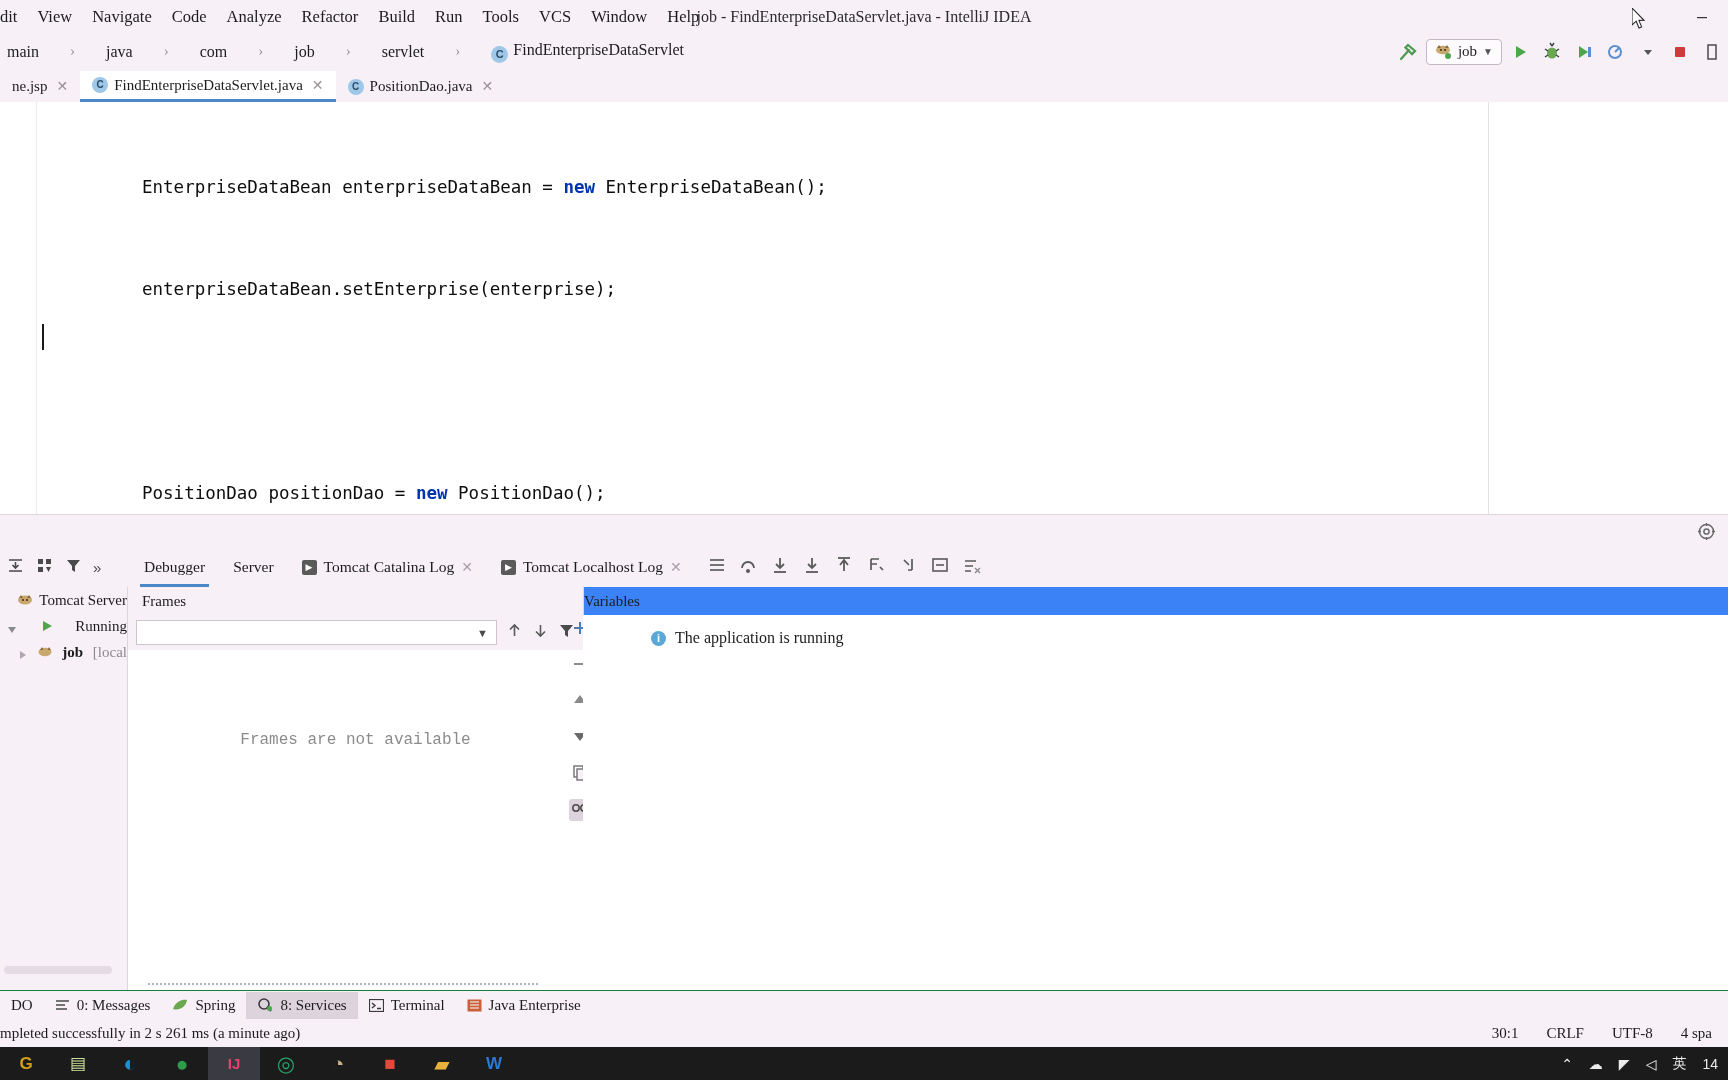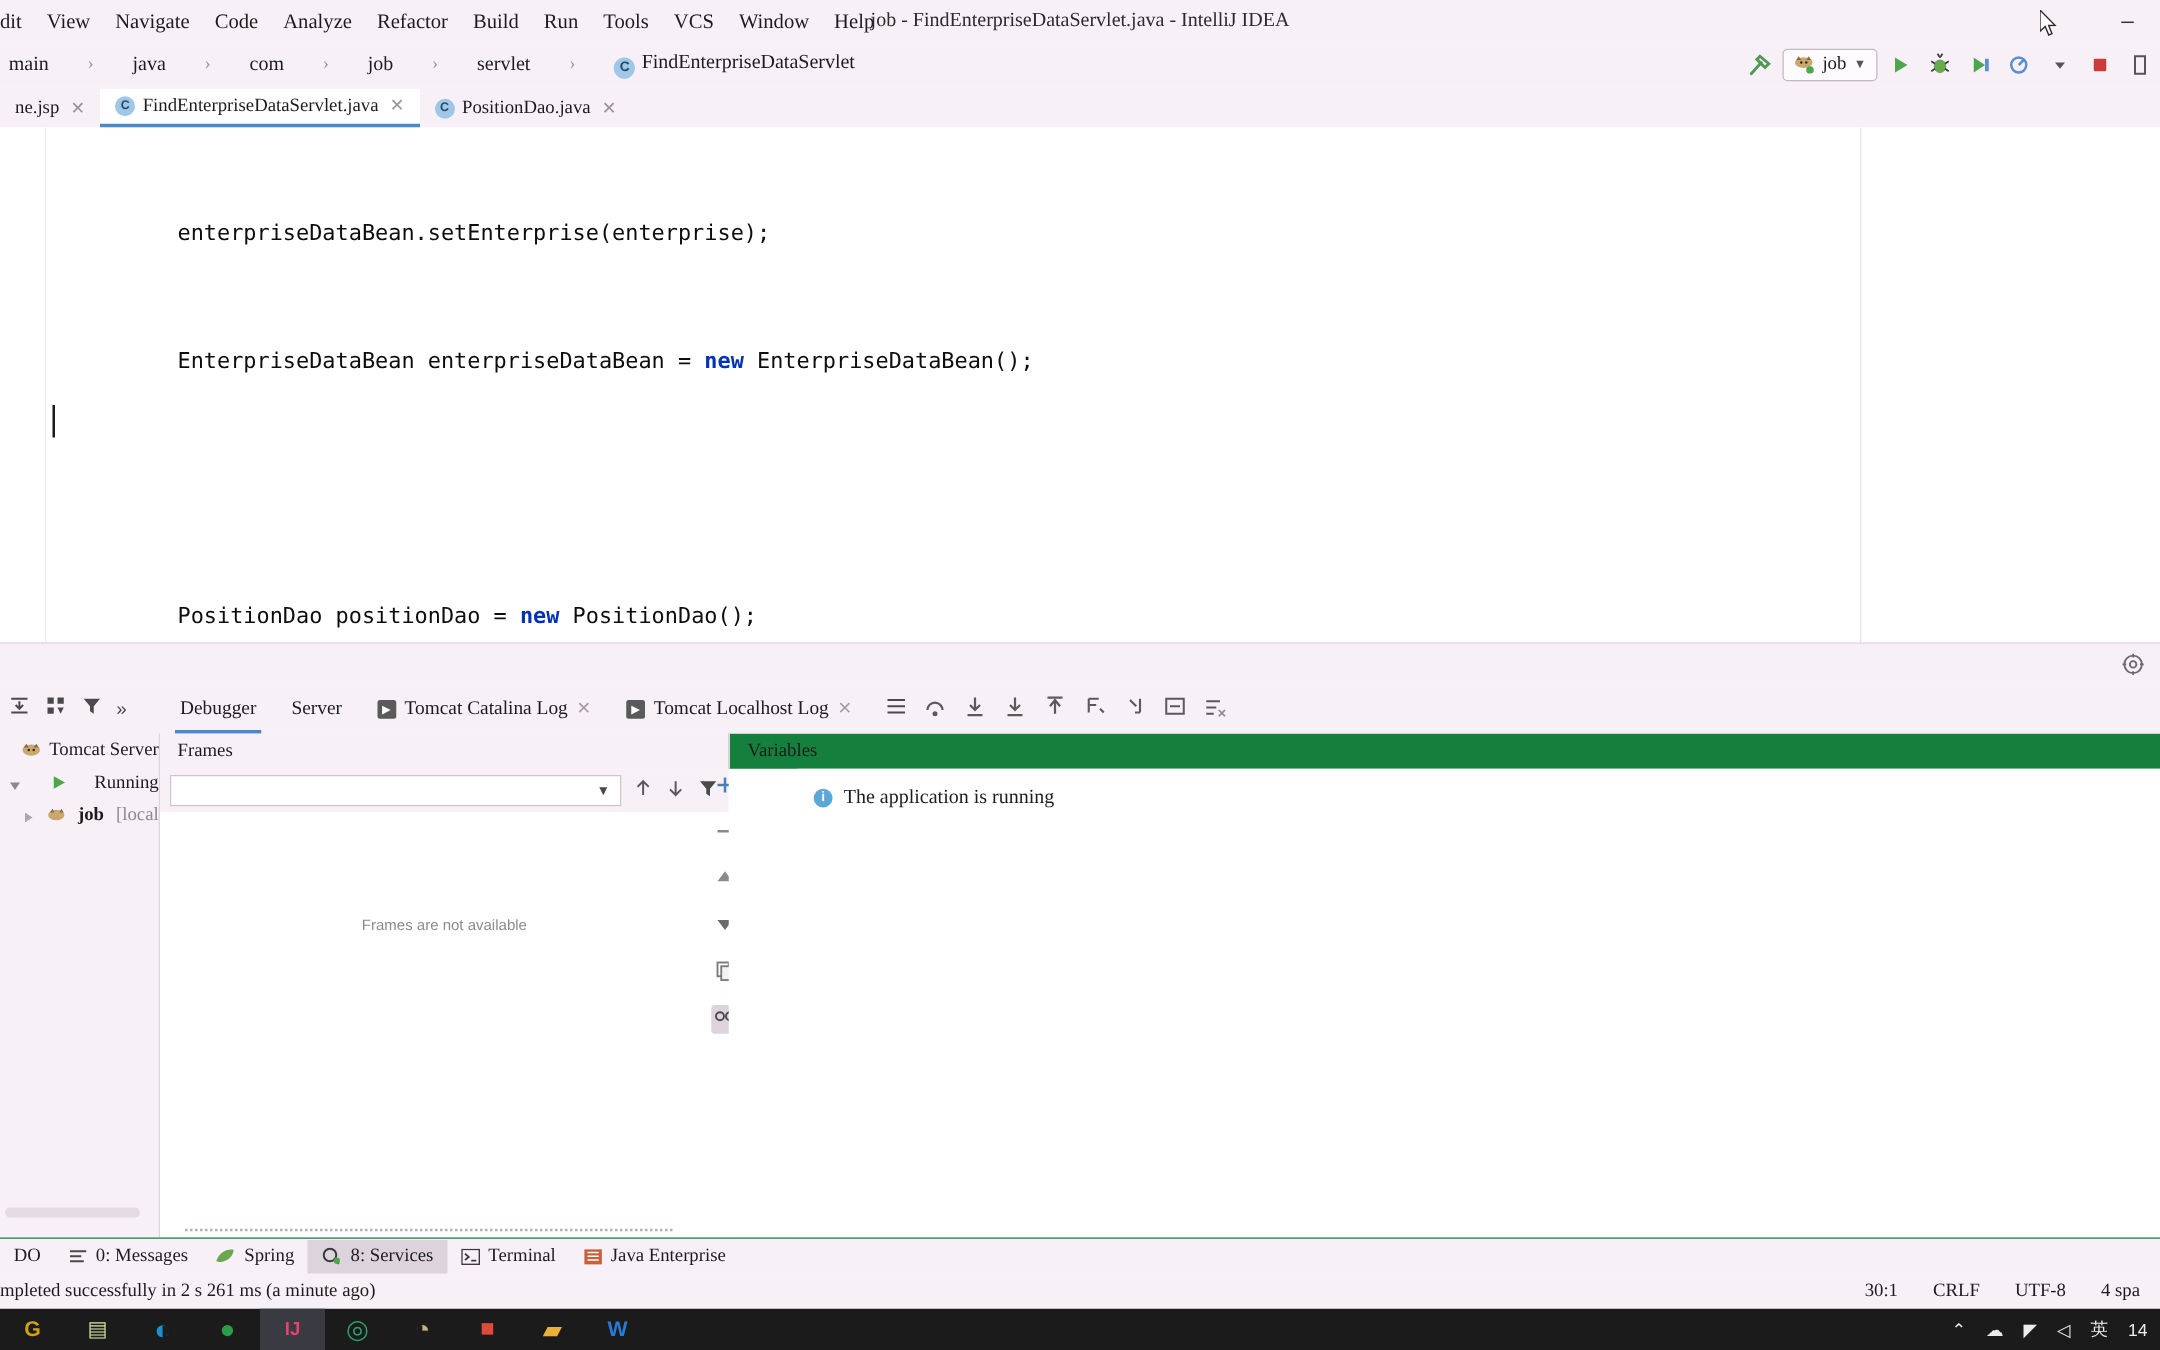--- a/index.html
+++ b/index.html
@@ -200,43 +200,43 @@
     flex: 1; height: 25px; background: #ffffff; border: 1px solid #cfc5cf;
     display: flex; align-items: center; justify-content: flex-end;
     padding-right: 8px;
   }
   .frames-body {
     position: absolute; top: 63px; left: 0; right: 0; bottom: 0;
     background: #ffffff; display: flex; align-items: center;
     justify-content: center;
   }
   .frames-empty {
-    font-size: 12px; color: #8b8b8b; font-family: Liberation Sans, sans-serif;
+    font-size: 16px; color: #8b8b8b; font-family: Liberation Mono, monospace;
     margin-bottom: 160px;
   }
   .frames-hscroll {
     position: absolute; left: 20px; bottom: 5px; width: 390px; height: 3px;
     border-bottom: 2px dotted #b9adb9;
   }
 
   
   .vstrip {
     position: absolute; left: 560px; top: 68px; width: 40px; bottom: 0;
     display: flex; flex-direction: column; align-items: center; gap: 14px;
     padding-top: 4px;
   }
 
   
   .vars-col {
     position: absolute; left: 583px; top: 40px; right: 0; bottom: 0;
     background: #ffffff;
   }
   .vars-header {
-    height: 28px; background: #15803d; display: flex; align-items: center;
-    padding-left: 14px; font-size: 15px; color: #1c1c1c;
+    height: 28px; background: #3b82f6; display: flex; align-items: center;
+    padding-left: 0; font-size: 15px; color: #1c1c1c;
     font-family: "Liberation Serif", serif;
     border-left: 1px solid #ddd5dd;
   }
   .vars-body {
     position: absolute; top: 28px; left: 55px; right: 0; bottom: 0;
     background: #ffffff;
   }
   .vars-row {
     display: flex; align-items: center; gap: 9px;
     padding: 14px 0 0 13px; font-size: 16px; color: #1c1c1c;
@@ -409,22 +409,22 @@
     <span>PositionDao.java</span>
     <span class="xclose">✕</span>
   </div>
 </div>
 
 <div class="editor">
   <div class="gutter"></div>
   <div class="editor-gutterline"></div>
   <div class="caret"></div>
   <div class="code">
+    <div class="cl"><span>EnterpriseDataBean enterpriseDataBean = <span class="kw">new</span> EnterpriseDataBean();</span></div>
     <div class="cl"><span>enterpriseDataBean.setEnterprise(enterprise);</span></div>
-    <div class="cl"><span>EnterpriseDataBean enterpriseDataBean = <span class="kw">new</span> EnterpriseDataBean();</span></div>
     <div class="cl"><span></span></div>
     <div class="cl"><span>PositionDao positionDao = <span class="kw">new</span> PositionDao();</span></div>
     
     
     
     
     
     
     
     

